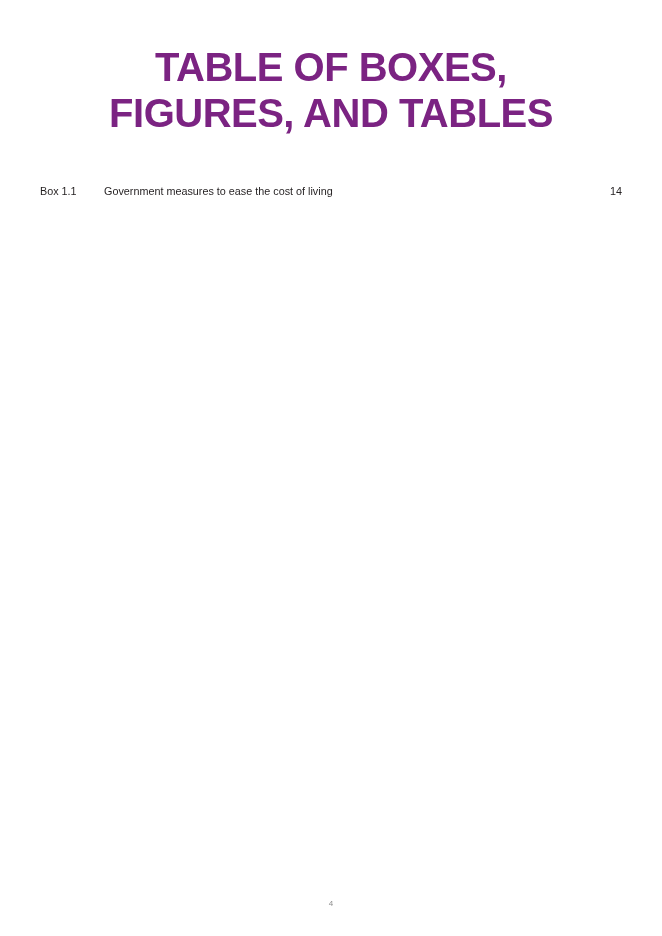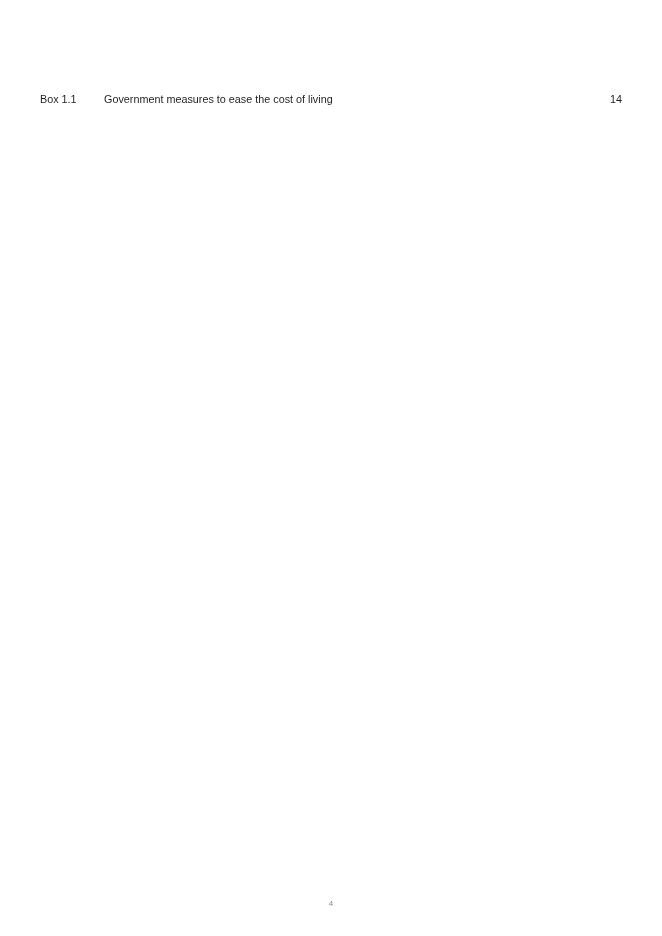--- a/index.html
+++ b/index.html
@@ -73,20 +73,22 @@
     font-size: 8px;
     color: #8e8e8e;
   }
 </style>
 </head>
 <body>
 
 <div class="page">
 
   <div class="title-block">
+    <span class="line" style="color: rgb(123, 35, 130);">TABLE OF BOXES,</span>
+    <span class="line" style="color: rgb(123, 35, 130);">FIGURES, AND TABLES</span>
   </div>
 
   <div class="content">
     <table class="toc">
       <tbody>
           <tr>
             <td class="label">Box 1.1</td>
             <td class="desc">Government measures to ease the cost of living</td>
             <td class="page">14</td>
           </tr>

